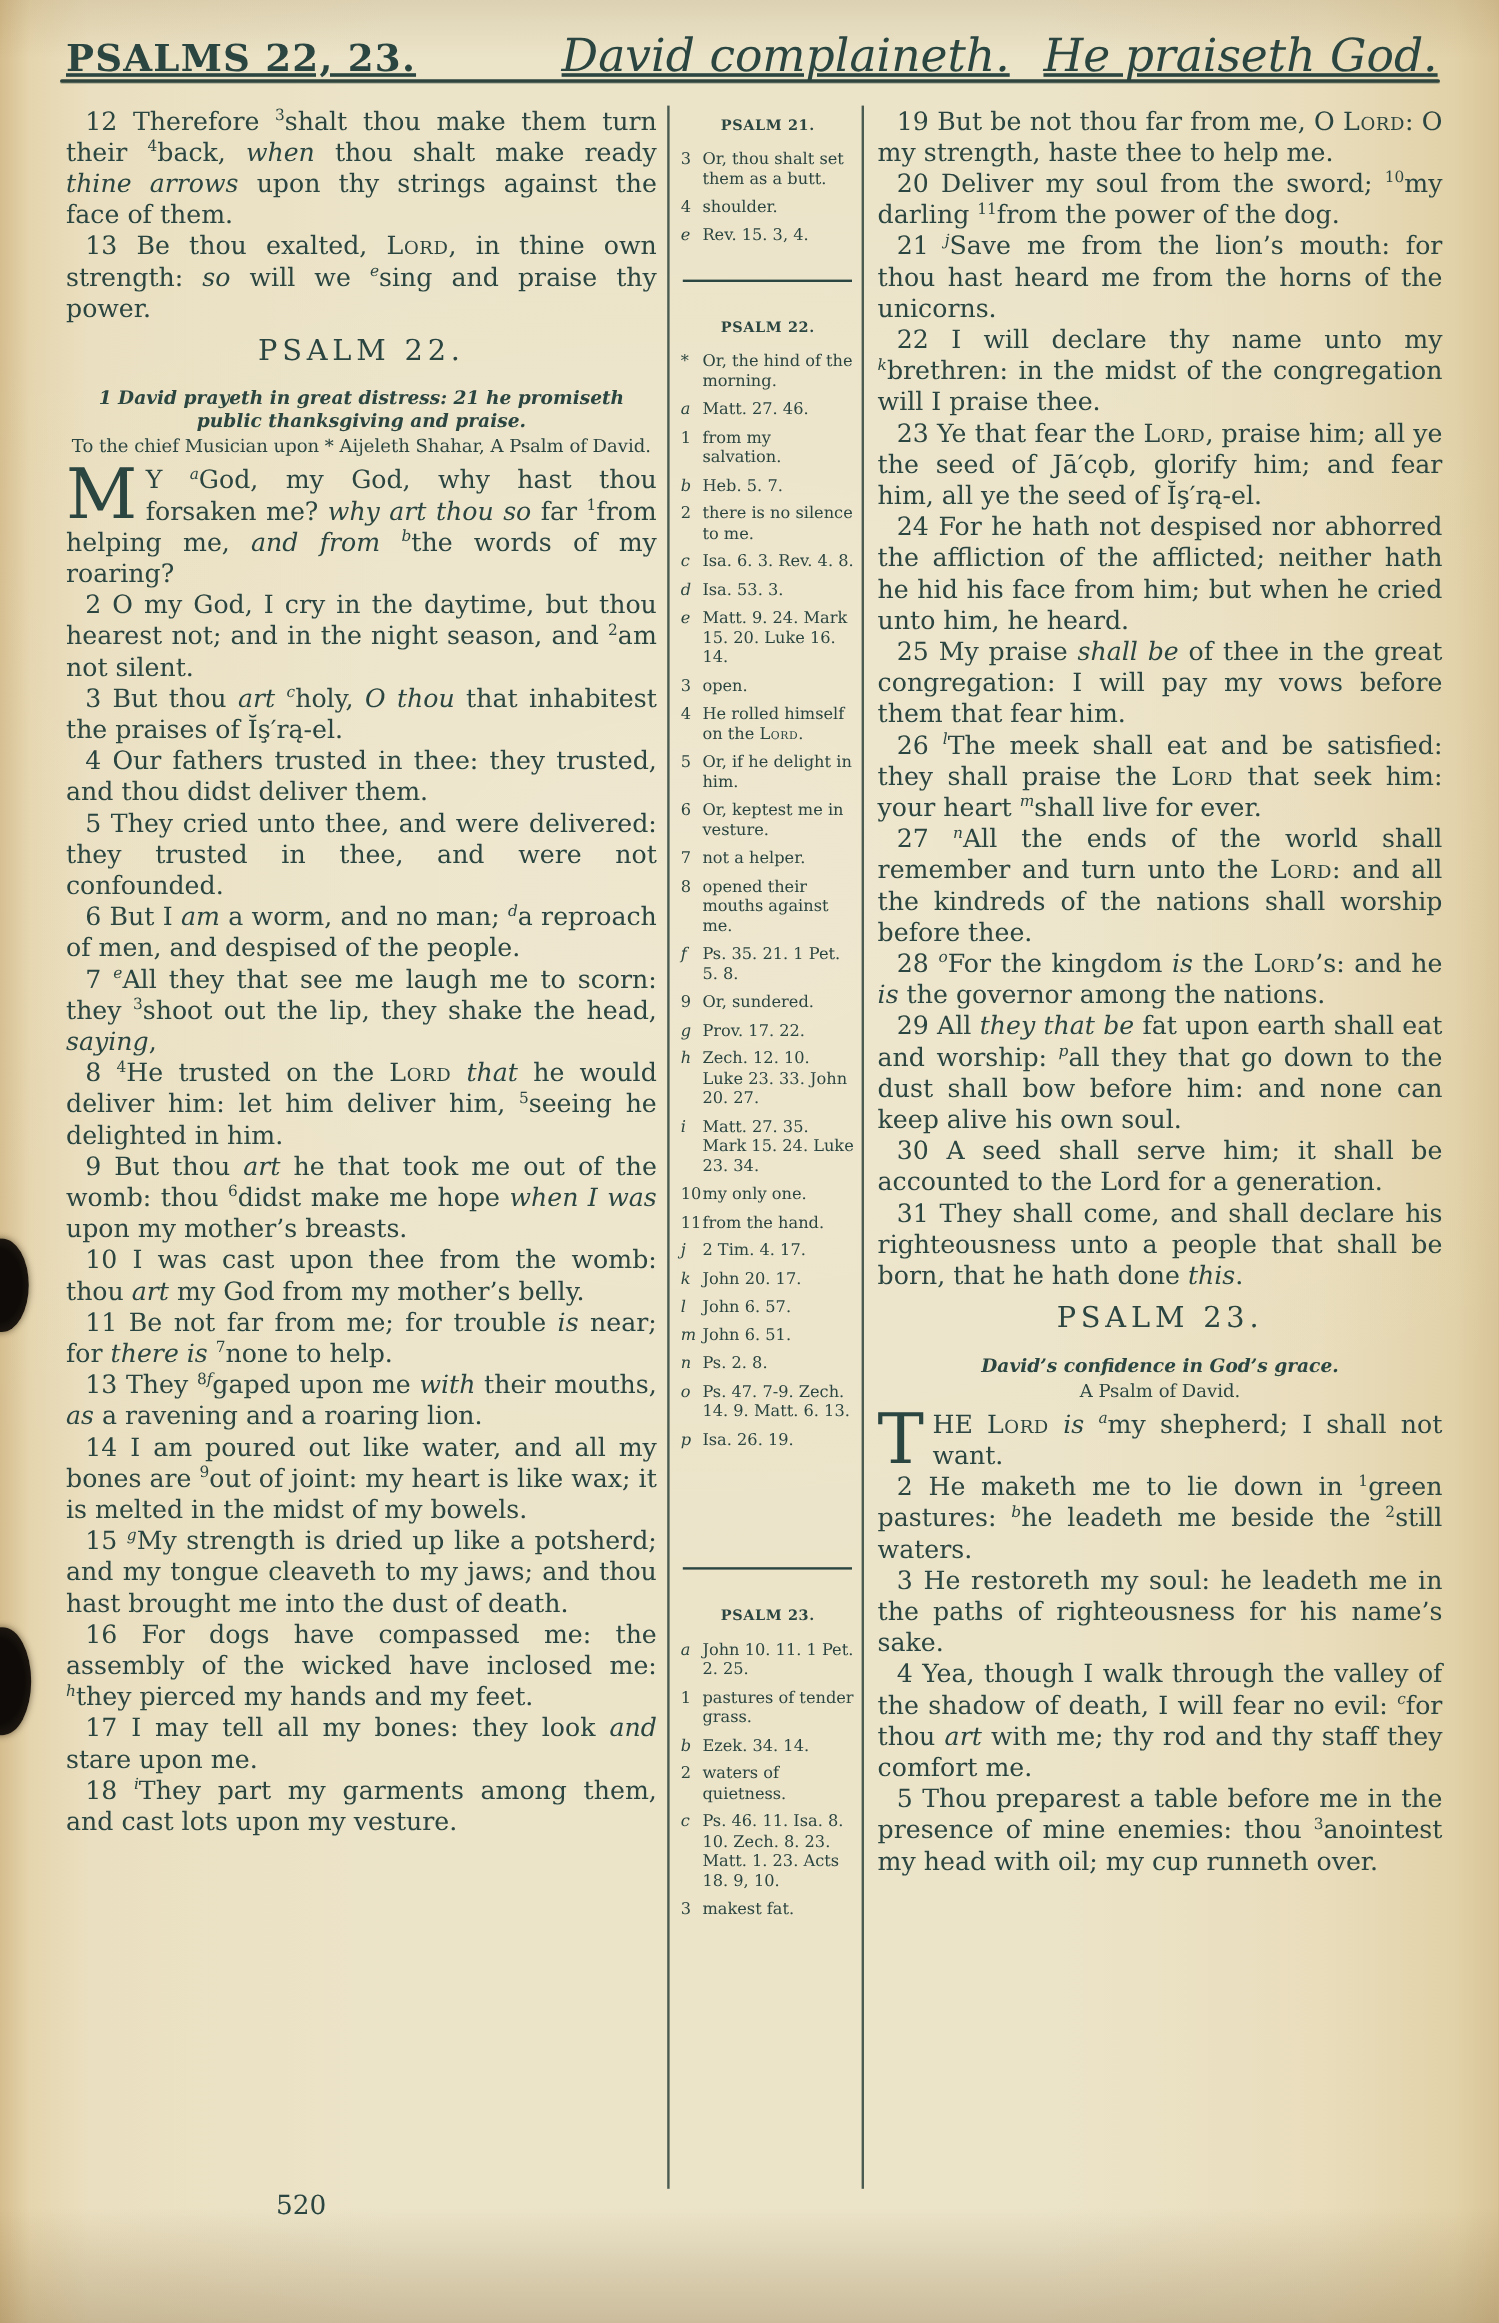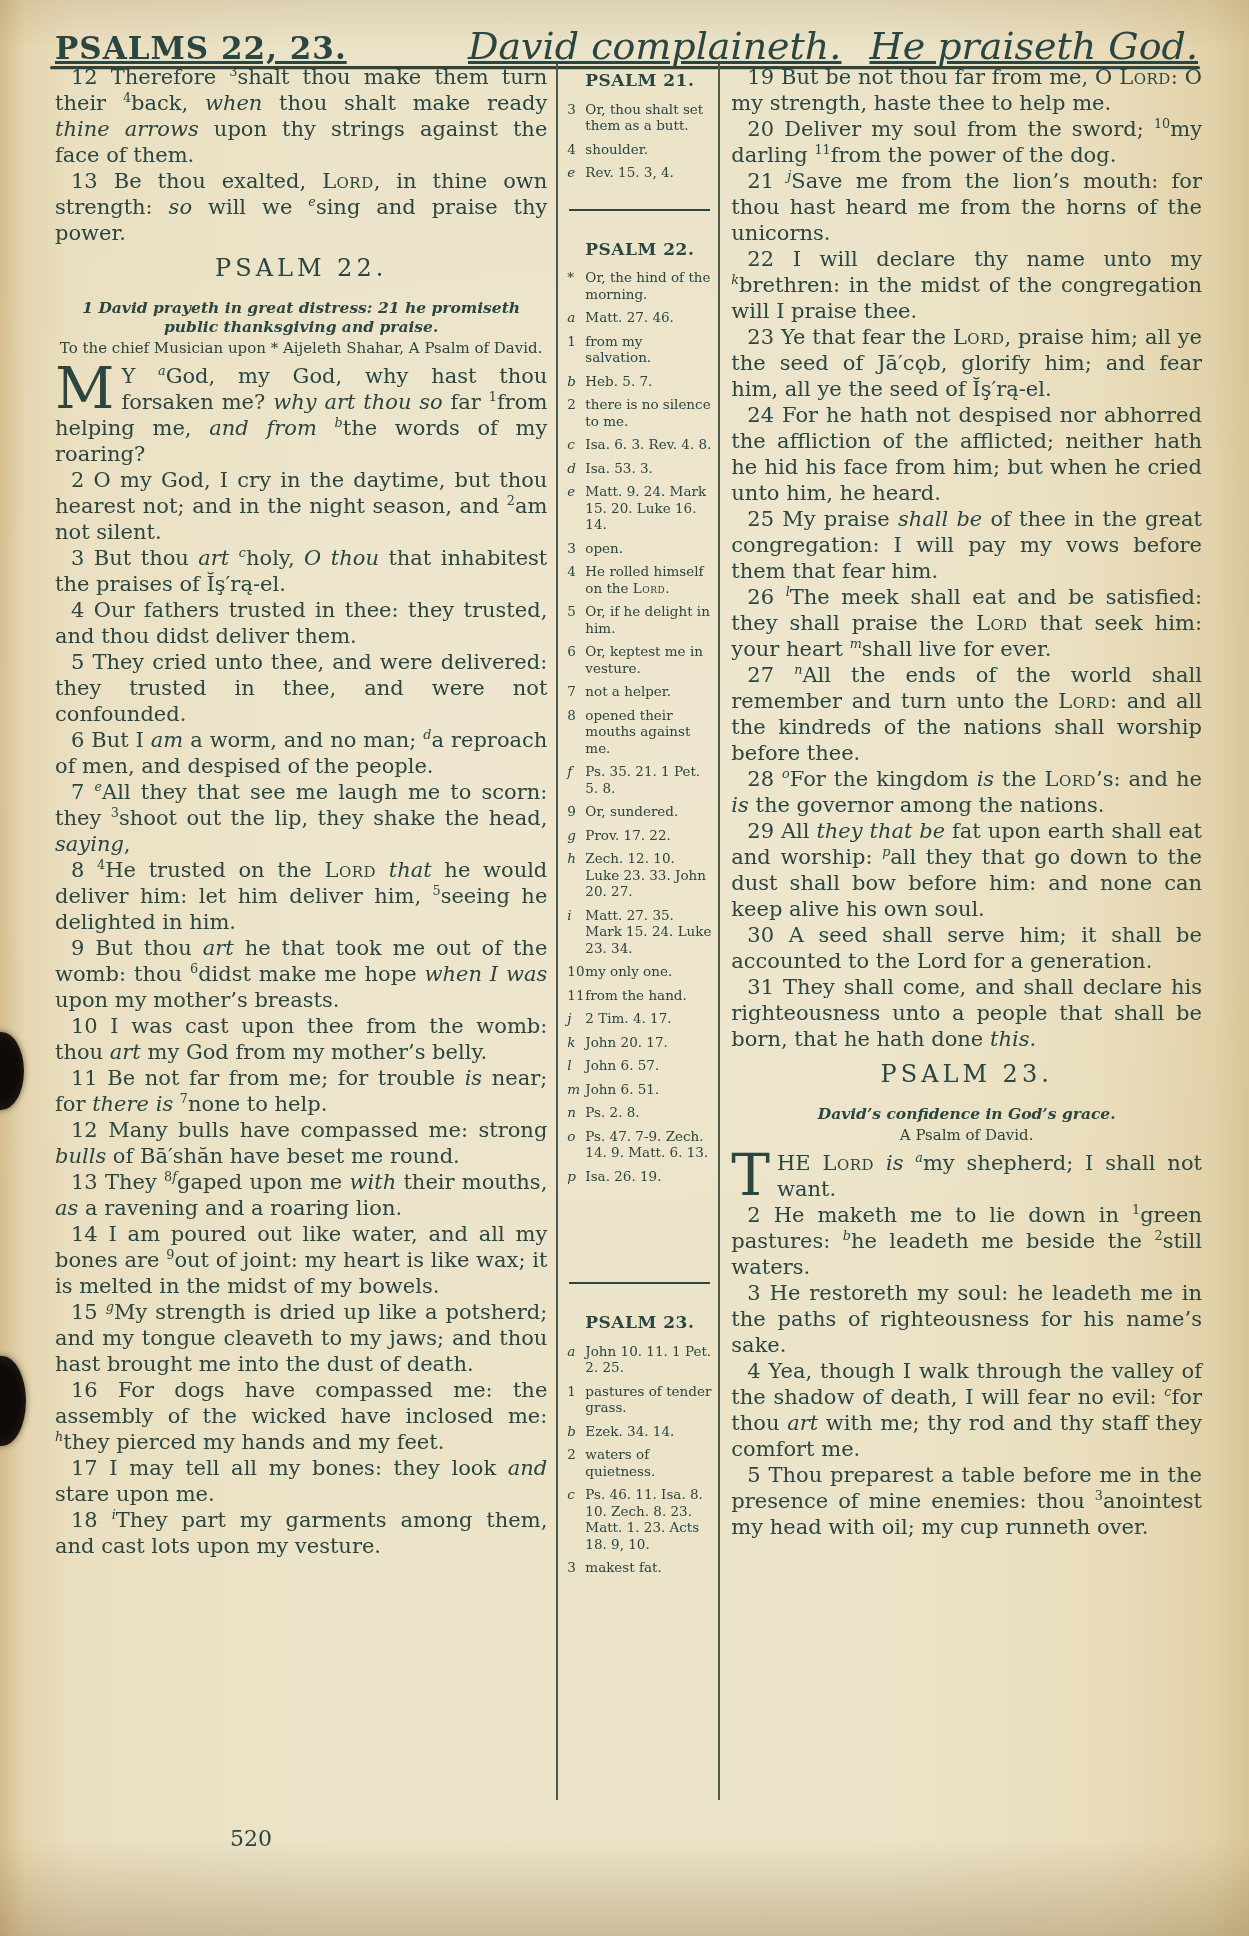--- a/index.html
+++ b/index.html
@@ -19,39 +19,39 @@
       radial-gradient(ellipse 1500px 1000px at 46% 38%, rgba(255,255,255,0.10), rgba(0,0,0,0) 62%),
       linear-gradient(180deg, rgba(140,110,60,0.16) 0, rgba(0,0,0,0) 2.5%, rgba(0,0,0,0) 95%, rgba(125,96,50,0.30) 100%),
       linear-gradient(90deg, #d5bd8e 0, #e5d5ae 2%, #eadfc0 6%, #ece4c9 26%, #ece4c9 70%, #e9ddbc 88%, #e2d2a9 97%, #d8c497 100%);
   }
   
   .header{position:absolute;top:24px;left:55px;width:1143px;display:flex;align-items:baseline;text-decoration:underline;}
   .header-left{flex:none;width:413px;font-size:31px;font-weight:bold;letter-spacing:1px;}
   .header-right{flex:1;display:flex;justify-content:space-between;font-style:italic;font-size:38px;}
   .head-rule{position:absolute;top:66px;left:50px;width:1150px;height:3px;background:var(--rule);border-radius:2px;box-shadow:0 1px 0 rgba(46,68,61,0.25);}
   
-  .cols{position:absolute;top:64px;left:55px;width:1147px;height:1736px;display:flex;}
+  .cols{position:absolute;top:88px;left:55px;width:1147px;height:1736px;display:flex;}
   .col-main{font-size:21px;line-height:26px;text-align:justify;}
   .col-left{width:500px;padding-right:9px;}
   .col-right{width:478px;padding-left:11px;}
   .vrule{width:2px;background:#4a5c52;flex:none;}
   .col-center{width:145px;padding:0 6px 0 9px;flex:none;font-size:13.5px;line-height:16.5px;}
   
   .verse{margin:0;text-indent:16px;}
   .verse.dc{text-indent:0;}
   .drop{float:left;font-size:58px;line-height:45px;padding:3px 7px 0 0;}
   .psalm-heading{text-align:center;font-size:24px;letter-spacing:4px;margin:9px 0 5px;text-indent:0;}
   .psalm-summary{font-size:15.5px;font-weight:bold;font-style:italic;text-align:center;line-height:19px;margin:17px 6px 3px;text-indent:0;}
   .inscription{font-size:15px;text-align:center;line-height:19px;margin:0 0 5px;text-indent:0;}
   .it{font-style:italic;}
   .sc{font-variant:small-caps;letter-spacing:0.5px;}
   .ref{font-size:61%;vertical-align:super;line-height:0;}
   .ref.lit{font-style:italic;}
   
-  .ref-heading{text-align:center;font-weight:bold;font-size:17px;letter-spacing:0.5px;margin:8px 0 12px;}
+  .ref-heading{text-align:center;font-weight:bold;font-size:12px;letter-spacing:0.5px;margin:8px 0 12px;}
   .note{display:flex;margin:0 0 7px;}
   .note-m{flex:none;width:18px;}
   .note-m.lit{font-style:italic;}
   .note-t{flex:1;text-align:left;}
   .ref-divider{height:2px;background:var(--ink);margin:28px 2px 30px;}
   
   .page-number{position:absolute;top:1826px;left:196px;width:110px;text-align:center;font-size:22px;}
   
   .notch{position:absolute;left:-8px;background:radial-gradient(ellipse at 20% 50%, #0e0b08 55%, #241c14 80%, #4a3b28 100%);box-shadow:0 0 6px rgba(40,28,12,0.6);}
   .notch-1{top:1032px;width:32px;height:78px;border-radius:0 70% 70% 0 / 0 50% 50% 0;}
@@ -81,21 +81,20 @@
         <div class="verse">2 O my God, I cry in the daytime, but thou hearest not; and in the night season, and <span class="ref">2</span>am not silent.</div>
         <div class="verse">3 But thou <span class="it">art</span> <span class="ref lit">c</span>holy, <span class="it">O thou</span> that inhabitest the praises of Ĭş′rą-el.</div>
         <div class="verse">4 Our fathers trusted in thee: they trusted, and thou didst deliver them.</div>
         <div class="verse">5 They cried unto thee, and were delivered: they trusted in thee, and were not confounded.</div>
         <div class="verse">6 But I <span class="it">am</span> a worm, and no man; <span class="ref lit">d</span>a reproach of men, and despised of the people.</div>
         <div class="verse">7 <span class="ref lit">e</span>All they that see me laugh me to scorn: they <span class="ref">3</span>shoot out the lip, they shake the head, <span class="it">saying</span>,</div>
         <div class="verse">8 <span class="ref">4</span>He trusted on the <span class="sc">Lord</span> <span class="it">that</span> he would deliver him: let him deliver him, <span class="ref">5</span>seeing he delighted in him.</div>
         <div class="verse">9 But thou <span class="it">art</span> he that took me out of the womb: thou <span class="ref">6</span>didst make me hope <span class="it">when I was</span> upon my mother’s breasts.</div>
         <div class="verse">10 I was cast upon thee from the womb: thou <span class="it">art</span> my God from my mother’s belly.</div>
         <div class="verse">11 Be not far from me; for trouble <span class="it">is</span> near; for <span class="it">there is</span> <span class="ref">7</span>none to help.</div>
-        <div class="verse">12 Many bulls have compassed me: strong <span class="it">bulls</span> of Bā′shăn have beset me round.</div>
         <div class="verse">13 They <span class="ref">8</span><span class="ref lit">f</span>gaped upon me <span class="it">with</span> their mouths, <span class="it">as</span> a ravening and a roaring lion.</div>
         <div class="verse">14 I am poured out like water, and all my bones are <span class="ref">9</span>out of joint: my heart is like wax; it is melted in the midst of my bowels.</div>
         <div class="verse">15 <span class="ref lit">g</span>My strength is dried up like a potsherd; and my tongue cleaveth to my jaws; and thou hast brought me into the dust of death.</div>
         <div class="verse">16 For dogs have compassed me: the assembly of the wicked have inclosed me: <span class="ref lit">h</span>they pierced my hands and my feet.</div>
         <div class="verse">17 I may tell all my bones: they look <span class="it">and</span> stare upon me.</div>
         <div class="verse">18 <span class="ref lit">i</span>They part my garments among them, and cast lots upon my vesture.</div>
       </div>
     <div class="vrule"></div>
     <div class="col-center" id="col-center">
         <div class="ref-heading">PSALM 21.</div>

